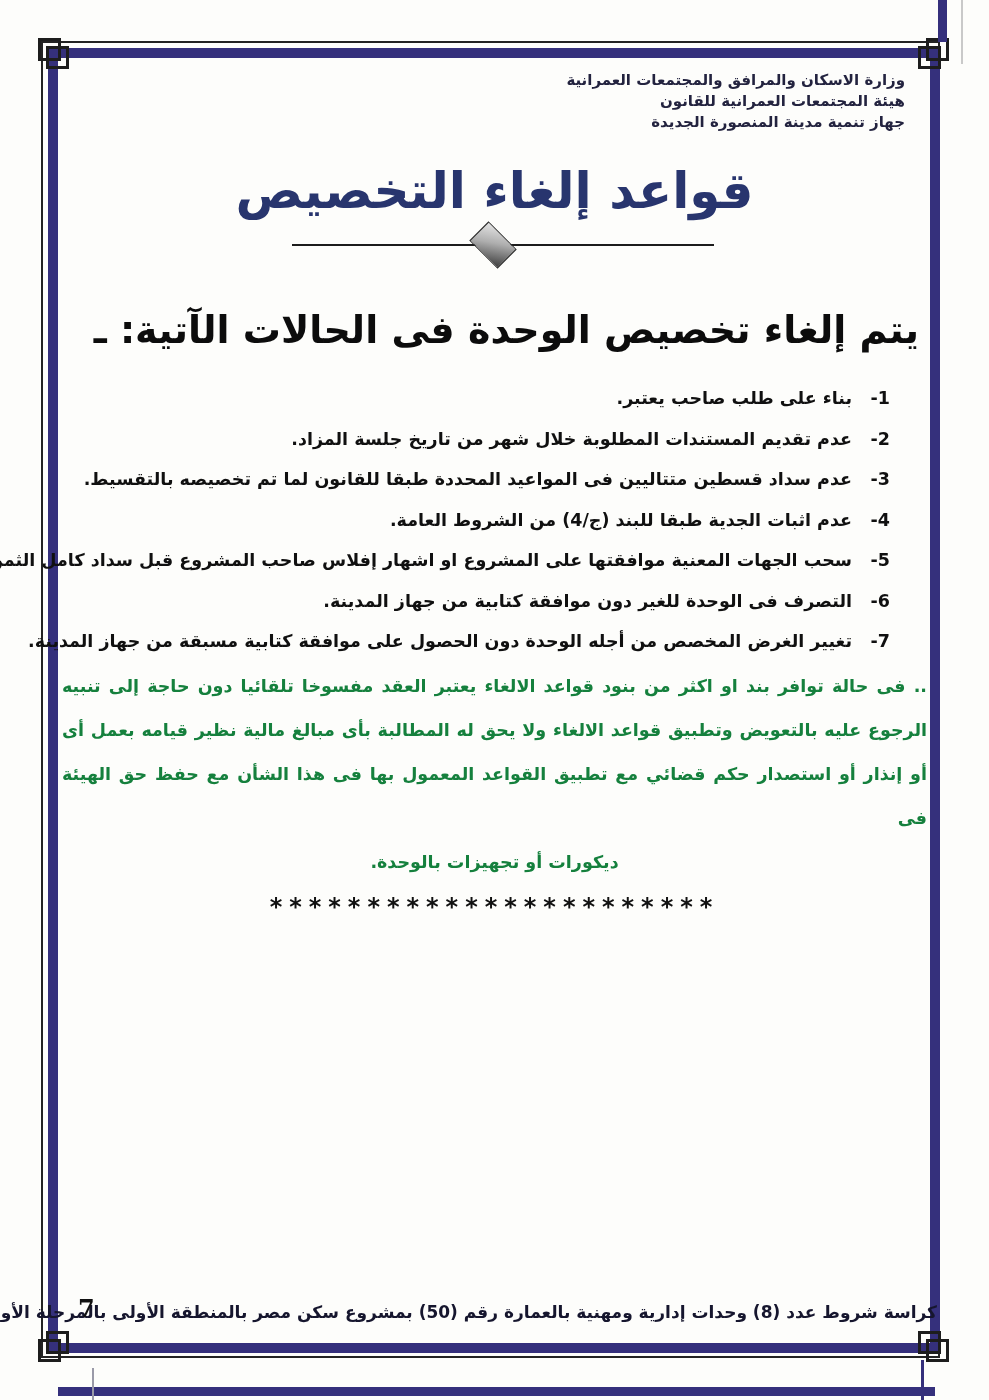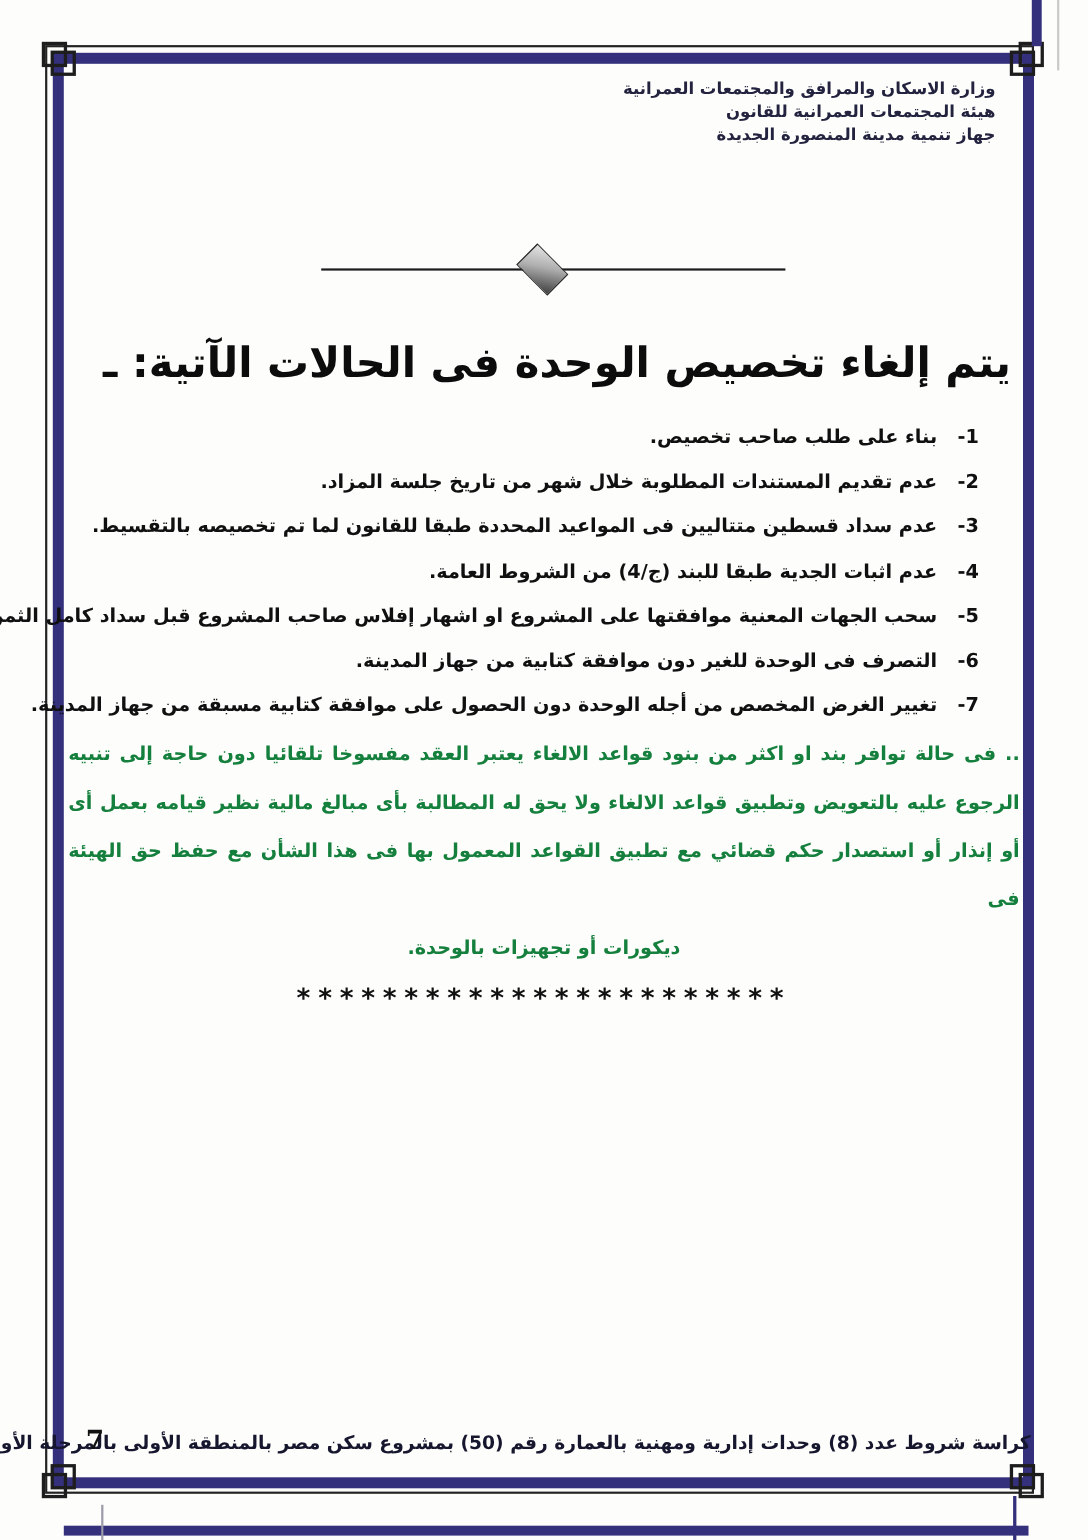--- a/index.html
+++ b/index.html
@@ -100,29 +100,30 @@
   <div class="art-bottom"></div>
   <div class="art-bl"></div>
   <div class="art-br"></div>
 
   <div class="header">
     <div>وزارة الاسكان والمرافق والمجتمعات العمرانية</div>
     <div>هيئة المجتمعات العمرانية للقانون</div>
     <div>جهاز تنمية مدينة المنصورة الجديدة</div>
   </div>
 
+  <div class="doc-title">قواعد إلغاء التخصيص</div>
   <div class="title-rule"></div>
   <div class="title-diamond"></div>
 
   <div class="subtitle">يتم إلغاء تخصيص الوحدة فى الحالات الآتية: ـ</div>
 
   <div class="cases">
     <div class="case-row">
       <span class="case-num">1-</span>
-      <span class="case-text">بناء على طلب صاحب تخصيص.</span>
+      <span class="case-text">بناء على طلب صاحب يعتبر.</span>
     </div>
     <div class="case-row">
       <span class="case-num">2-</span>
       <span class="case-text">عدم تقديم المستندات المطلوبة خلال شهر من تاريخ جلسة المزاد.</span>
     </div>
     <div class="case-row">
       <span class="case-num">3-</span>
       <span class="case-text">عدم سداد قسطين متتاليين فى المواعيد المحددة طبقا للقانون لما تم تخصيصه بالتقسيط.</span>
     </div>
     <div class="case-row">

